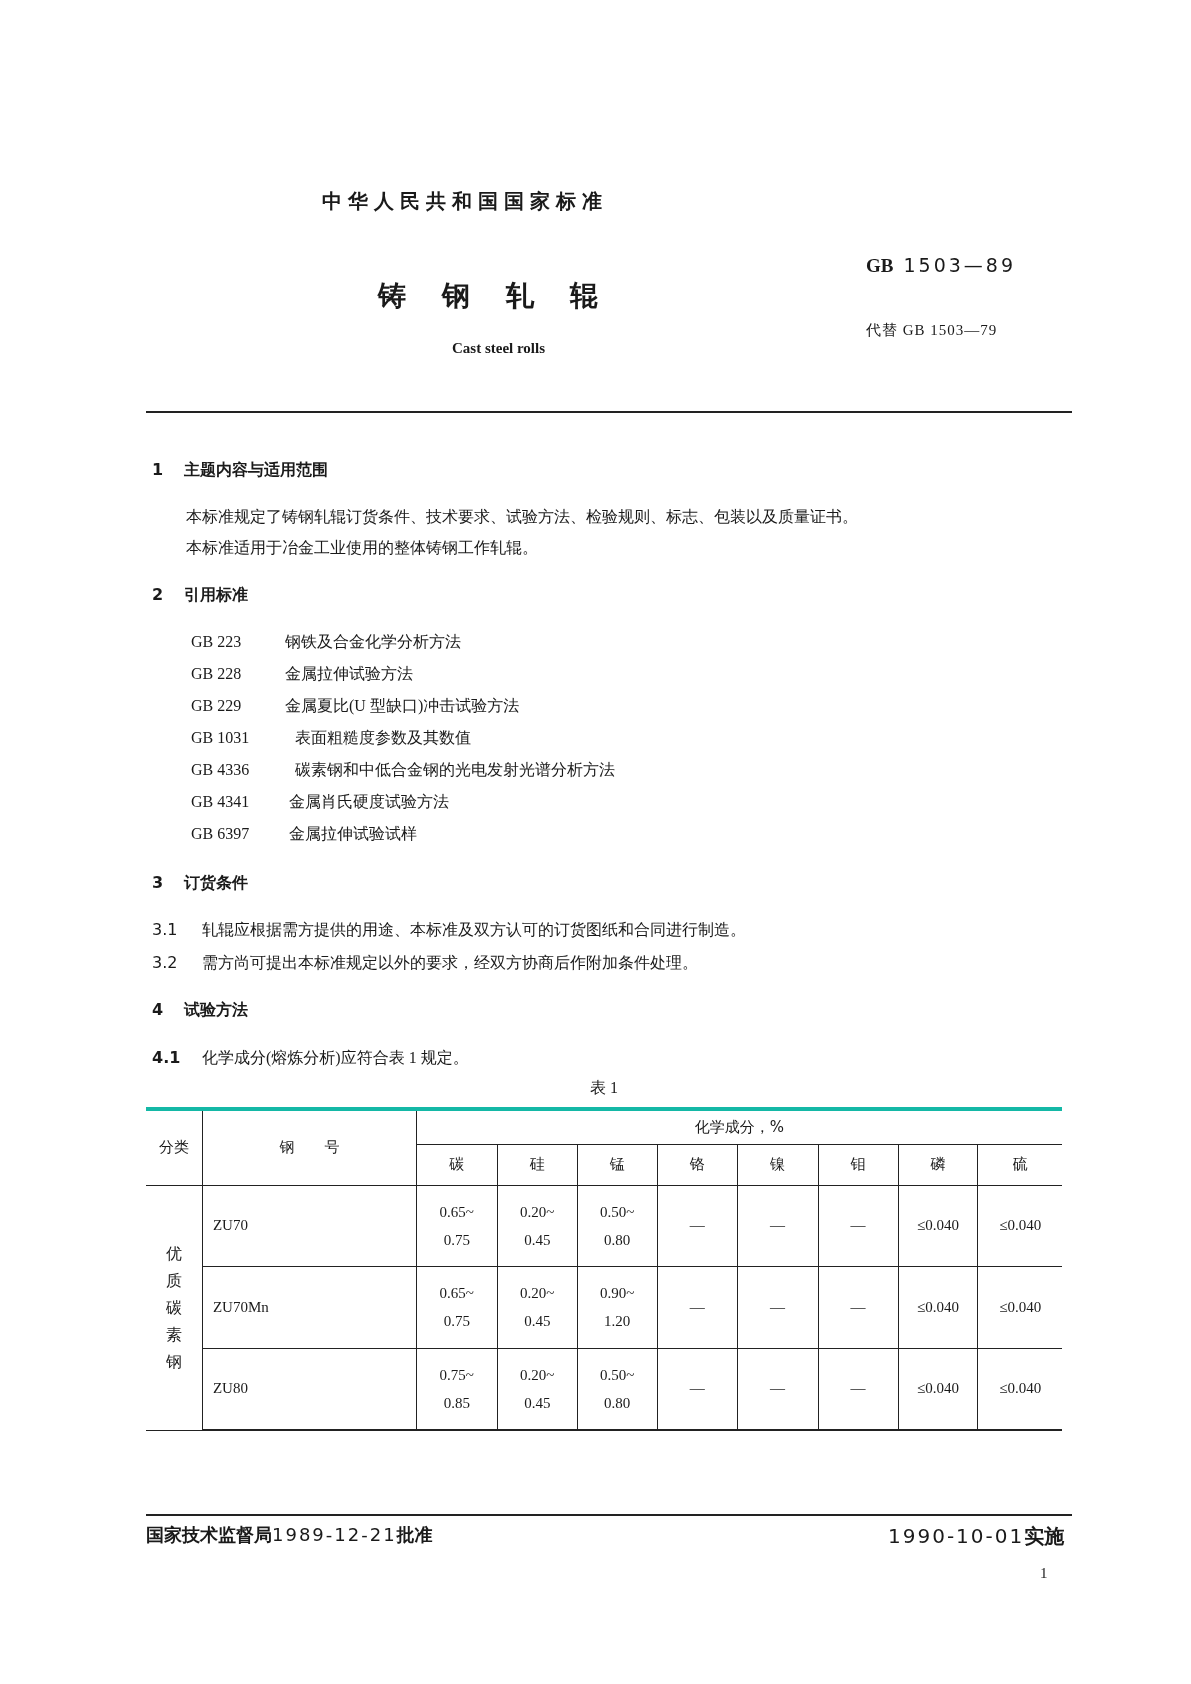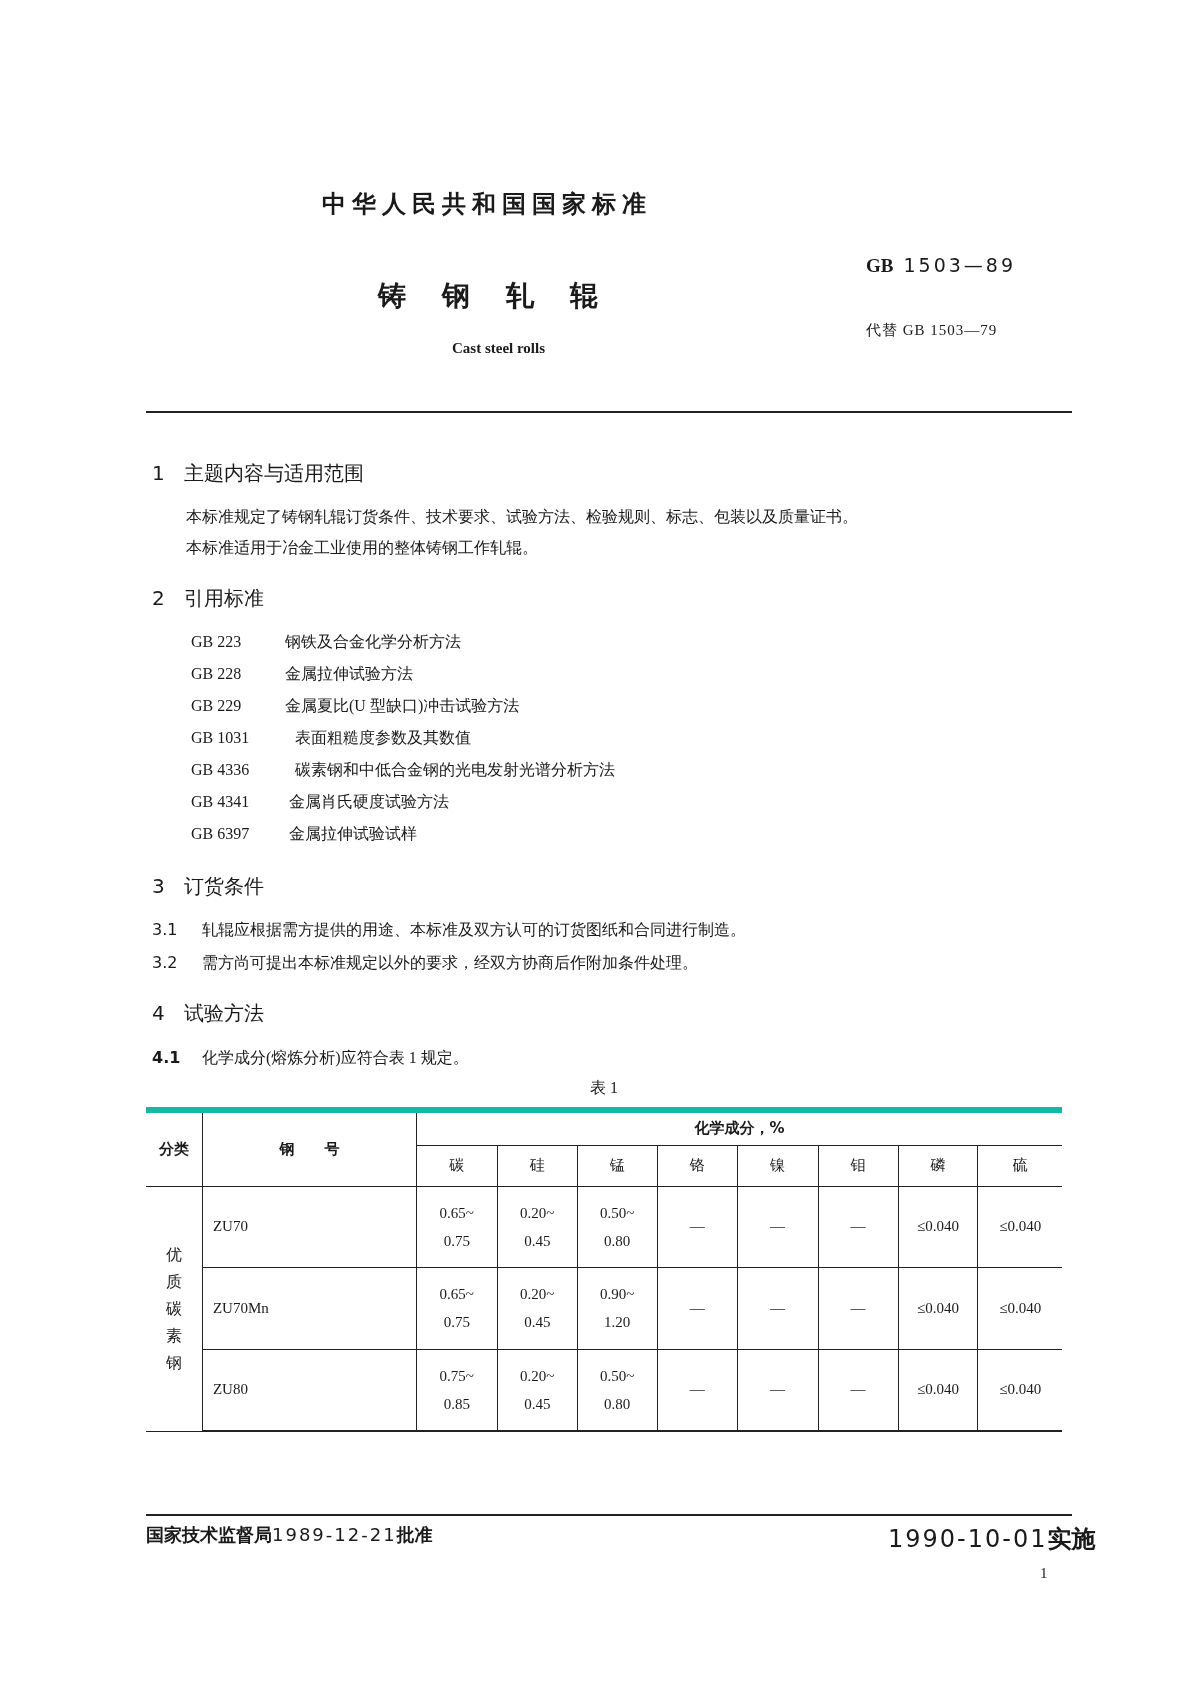--- a/index.html
+++ b/index.html
@@ -2,51 +2,51 @@
 <html><head>
 <meta charset="utf-8">
 <style>
   html, body { margin: 0; padding: 0; background: #ffffff; }
   body { width: 1191px; height: 1684px; position: relative; overflow: hidden;
          font-family: "DejaVu Serif", "Liberation Serif", serif; color: #1a1a1a; }
   .abs { position: absolute; white-space: nowrap; }
   .sans { font-family: "DejaVu Sans", "Liberation Sans", sans-serif; }
   .serif { font-family: "Liberation Serif", "DejaVu Serif", serif; }
 
-  .std-title { left: 322px; top: 188px; font-size: 24px; font-weight: bold; letter-spacing: 6px; }
+  .std-title { left: 322px; top: 188px; font-size: 20px; font-weight: bold; letter-spacing: 6px; }
   .doc-title { left: 378px; top: 277px; font-size: 28px; font-weight: bold; letter-spacing: 36px; }
   .doc-subtitle { left: 452px; top: 340px; font-size: 15px; font-weight: bold; }
   .std-code { left: 866px; top: 254px; font-size: 19px; }
   .std-code b { font-family: "Liberation Serif", serif; font-weight: bold; margin-right: 10px; }
   .std-code span { letter-spacing: 3px; }
   .replaces { left: 866px; top: 321px; font-size: 15px; letter-spacing: 1px; }
 
   .rule { position: absolute; background: #222; }
 
-  .sec-head { font-size: 20px; font-weight: normal; }
+  .sec-head { font-size: 16px; font-weight: bold; }
   .sec-head .num { display: inline-block; width: 32px; }
   .para { font-size: 16px; }
   .ref-code { display: inline-block; width: 94px; }
 
   table.chem { position: absolute; left: 146px; top: 1107px; width: 916px;
                border-collapse: collapse; font-size: 15px; }
   table.chem td, table.chem th { border: 1px solid #222; text-align: center; font-weight: normal;
                padding: 0; }
-  table.chem tr.top th { border-top: 6px solid #14b8a6; font-weight: bold; }
+  table.chem tr.top th { border-top: 4px solid #14b8a6; }
   table.chem tr.last td { border-bottom: 2px solid #222; }
   table.chem td:first-child, table.chem th:first-child { border-left: none; }
   table.chem td:last-child, table.chem th:last-child { border-right: none; }
   .cat-cell { width: 56px; }
   .grade-cell { text-align: left !important; padding-left: 10px !important; }
   .val { line-height: 28px; }
   .vert { display: inline-block; width: 18px; line-height: 27px; font-size: 16px; }
 
   .footer-left { left: 146px; top: 1523px; font-size: 18px; font-weight: bold; }
   .footer-left .d { letter-spacing: 2px; font-weight: normal; }
-  .footer-right { left: 888px; top: 1523px; font-size: 24px; font-weight: bold; }
+  .footer-right { left: 888px; top: 1523px; font-size: 20px; font-weight: bold; }
   .footer-right .d { letter-spacing: 2px; font-weight: normal; }
   .page-num { left: 1040px; top: 1565px; font-size: 15px; }
 </style>
 </head>
 <body>
 
 <div class="abs std-title sans">中华人民共和国国家标准</div>
 
 <div class="abs doc-title sans">
   <span>铸</span><span>钢</span><span>轧</span><span>辊</span>

